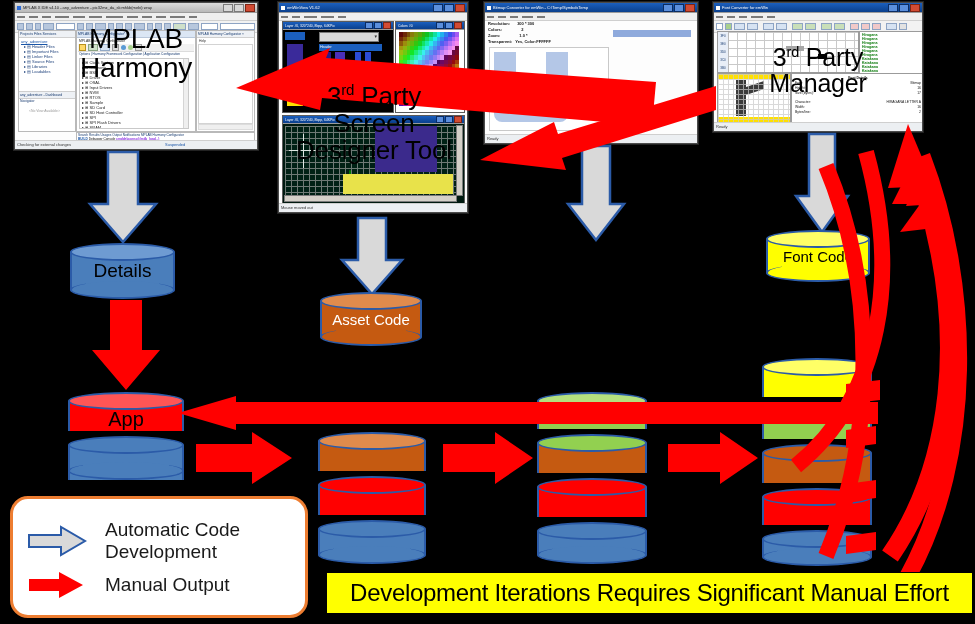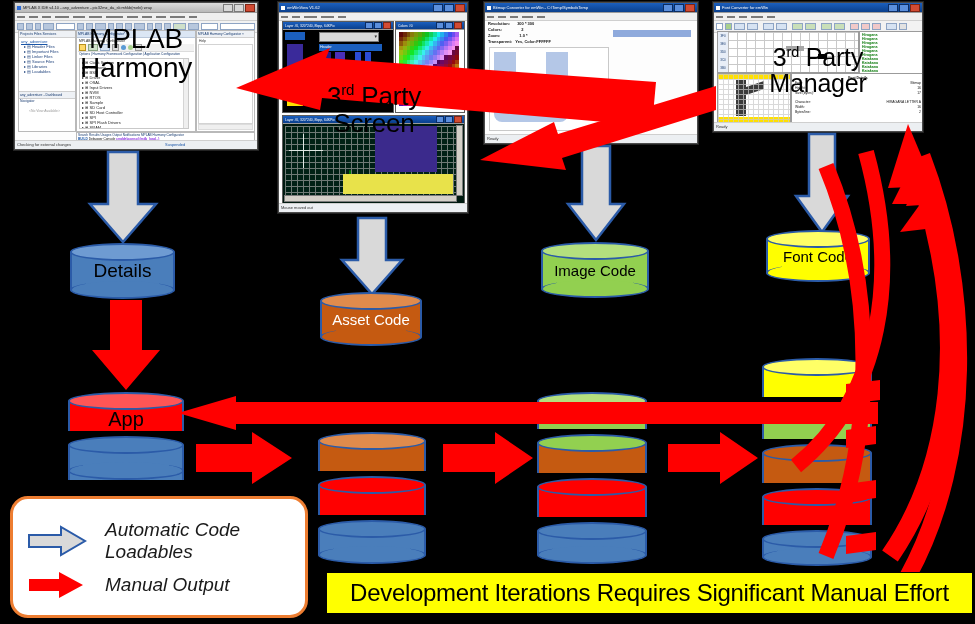--- a/index.html
+++ b/index.html
@@ -55,21 +55,21 @@
        border:2px solid #2b5ba8;box-sizing:border-box;}
 
   
   .arw{position:absolute;}
   svg{display:block;overflow:visible;}
 
   
   #legend{position:absolute;left:10px;top:496px;width:292px;height:116px;
        background:#fff;border:3px solid #ED7D31;border-radius:18px;z-index:60;}
   .lgrow{position:absolute;display:flex;align-items:center;}
-  .lgtxt{font-size:19px;color:#1a1a1a;line-height:1.18;font-style:italic;}
+  .lgtxt{font-size:19px;color:#1a1a1a;line-height:1.18;}
 
   
   #banner{position:absolute;left:326px;top:572px;width:645px;height:40px;
        background:#FFFF00;border:1px solid #000;z-index:60;
        display:flex;align-items:center;justify-content:center;}
   #banner span{font-size:24px;color:#000;white-space:nowrap;letter-spacing:-.3px;}
 
   
   .tree{position:absolute;font-size:4px;color:#1b3f7a;line-height:5px;}
   .grid{position:absolute;background-image:
@@ -525,20 +525,21 @@
       <div class="abs" style="left:62px;top:52px;font-size:11px;color:#0a0;font-weight:bold;">⊥</div>
       <div class="abs" style="left:60px;top:58px;width:110px;height:20px;background:#e8e24a;"></div>
       <div class="abs" style="left:1px;right:7px;bottom:2px;height:5px;background:#d4d0c8;border:1px solid #7a7a7a;"></div>
       <div class="abs" style="right:1px;top:9px;bottom:8px;width:5px;background:#d4d0c8;border:1px solid #7a7a7a;"></div>
     </div>
     <div class="sbar"><span>Mouse moved out</span></div>
   </div>
   <div class="winlabel" style="left:286px;top:82px;width:176px;font-size:26px;">
     <div>3<sup style="font-size:.58em;">rd</sup> Party</div>
     <div>Screen</div>
+    <div>Designer Tool</div>
   </div>
 
   <div class="win" style="left:484px;top:2px;width:212px;height:140px;">
     <div class="tbar blue">
       <span style="display:inline-block;width:4px;height:4px;background:#fff;margin-right:2px;"></span>
       <span style="overflow:hidden;">Bitmap Converter for emWin - C:\Temp\SymbolsTemp</span>
       <span class="tbtns">
         <b class="tb"></b>
         <b class="tb"></b>
         <b class="tb cl"></b>
@@ -681,26 +682,20 @@
     <div class="lbl" style="font-size:19px;color:#000;">Details</div>
   </div>
 
   <div class="cyl" style="left:320px;top:292px;width:102px;height:54px;">
     <div class="body" style="background:#C55A11;"></div>
     <div class="bot" style="background:#C55A11;"></div>
     <div class="cap" style="background:#E08B4C;"></div>
     <div class="lbl" style="font-size:15px;color:#fff;">Asset Code</div>
   </div>
 
-  <div class="cyl" style="left:541px;top:242px;width:108px;height:56px;">
-    <div class="body" style="background:#92D050;"></div>
-    <div class="bot" style="background:#92D050;"></div>
-    <div class="cap" style="background:#B4E07E;"></div>
-    <div class="lbl" style="font-size:15px;color:#000;">Image Code</div>
-  </div>
 
   <div class="cyl" style="left:766px;top:230px;width:104px;height:52px;">
     <div class="body" style="background:#FFFF00;"></div>
     <div class="bot" style="background:#FFFF00;"></div>
     <div class="cap" style="background:#FFFF66;"></div>
     <div class="lbl" style="font-size:15px;color:#000;">Font Code</div>
   </div>
 
   <div class="abs" style="left:68px;top:392px;width:116px;height:88px;">
     <div class="seg" style="top:0;height:48px;">
@@ -828,21 +823,21 @@
     <path d="M0 158 L30 154 L30 172 L0 176 Z" fill="#FF0000"></path>
   </svg>
 
   <div id="legend">
     <div class="lgrow" style="left:14px;top:20px;">
       <svg width="60" height="34">
         <path d="M2 11 L34 11 L34 3 L58 17 L34 31 L34 23 L2 23 Z" fill="#D9D9D9" stroke="#2B5BA8" stroke-width="2"></path>
       </svg>
       <span class="lgtxt" style="margin-left:18px;">
         <span>Automatic Code</span><br>
-        <span>Loadables</span>
+        <span>Development</span>
       </span>
     </div>
     <div class="lgrow" style="left:14px;top:72px;">
       <svg width="60" height="28">
         <path d="M2 8 L32 8 L32 1 L56 14 L32 27 L32 20 L2 20 Z" fill="#FF0000"></path>
       </svg>
       <span class="lgtxt" style="margin-left:18px;">Manual Output</span>
     </div>
   </div>
 

